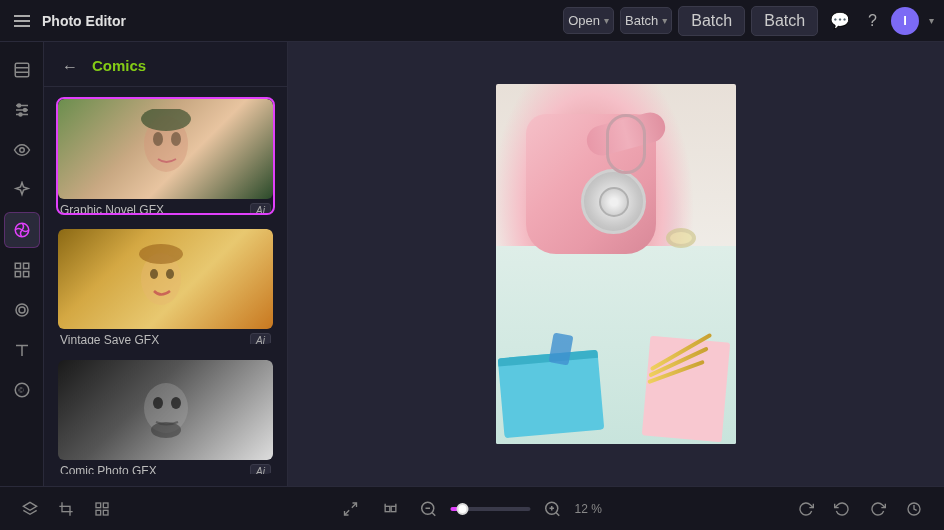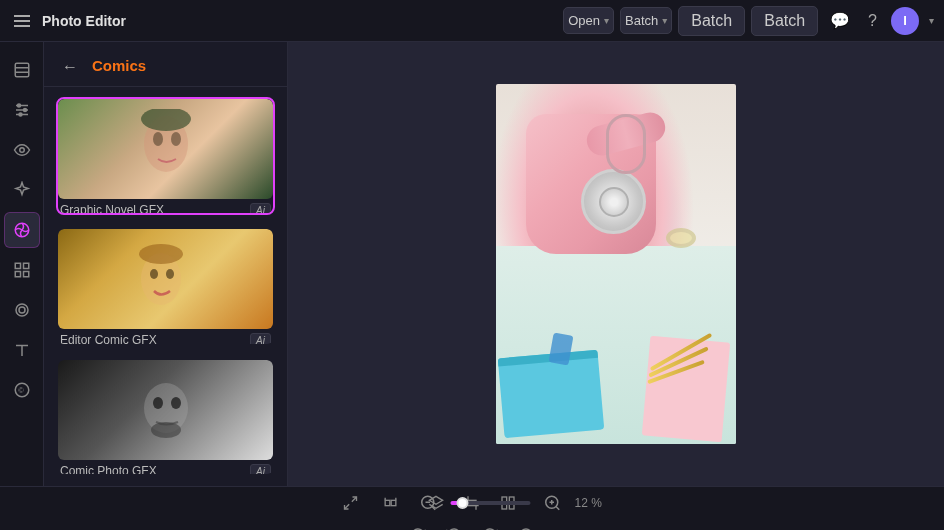--- a/index.html
+++ b/index.html
@@ -171,21 +171,21 @@
       background: none;
       border: none;
       color: #aaa;
       cursor: pointer;
       font-size: 16px;
       padding: 2px 4px;
     }
     .panel-title {
       font-size: 15px;
       font-weight: 600;
-      color: #f97316;
+      color: #84cc16;
     }
     .panel-list {
       overflow-y: auto;
       flex: 1;
       padding: 10px 12px;
       display: flex;
       flex-direction: column;
       gap: 12px;
     }
     .panel-list::-webkit-scrollbar { width: 4px; }
@@ -368,21 +368,20 @@
     
     .bottom-bar {
       height: 44px;
       background: #16161f;
       border-top: 1px solid #2a2a3a;
       display: flex;
       align-items: center;
       justify-content: space-between;
       padding: 0 14px;
       flex-shrink: 0;
-      flex-direction: column;
     }
     .bottom-left {
       display: flex;
       align-items: center;
       gap: 4px;
     }
     .bottom-icon-btn {
       width: 32px;
       height: 32px;
       display: flex;
@@ -581,21 +580,21 @@
             <svg width="80" height="80" viewBox="0 0 80 80">
               <ellipse cx="35" cy="40" rx="20" ry="26" fill="#e8b870" opacity="0.6"></ellipse>
               <ellipse cx="28" cy="35" rx="4" ry="5" fill="#2a1a0a" opacity="0.8"></ellipse>
               <ellipse cx="44" cy="35" rx="4" ry="5" fill="#2a1a0a" opacity="0.8"></ellipse>
               <path d="M28 52 Q35 59 44 52" stroke="#c04050" stroke-width="2.5" fill="none"></path>
               <ellipse cx="35" cy="15" rx="22" ry="10" fill="#8a5010" opacity="0.7"></ellipse>
             </svg>
           </div>
         </div>
         <div class="effect-label-row">
-          <span class="effect-label">Editor Comic GFX</span>
+          <span class="effect-label">Vintage Save GFX</span>
           <span class="ai-badge">Ai</span>
         </div>
       </div>
 
       <div class="effect-item">
         <div class="thumb thumb-comic-noir">
           <div class="thumb-overlay">
             <svg width="80" height="80" viewBox="0 0 80 80">
               <ellipse cx="40" cy="38" rx="22" ry="25" fill="#aaa" opacity="0.5"></ellipse>
               <ellipse cx="32" cy="33" rx="5" ry="6" fill="#111" opacity="0.9"></ellipse>

